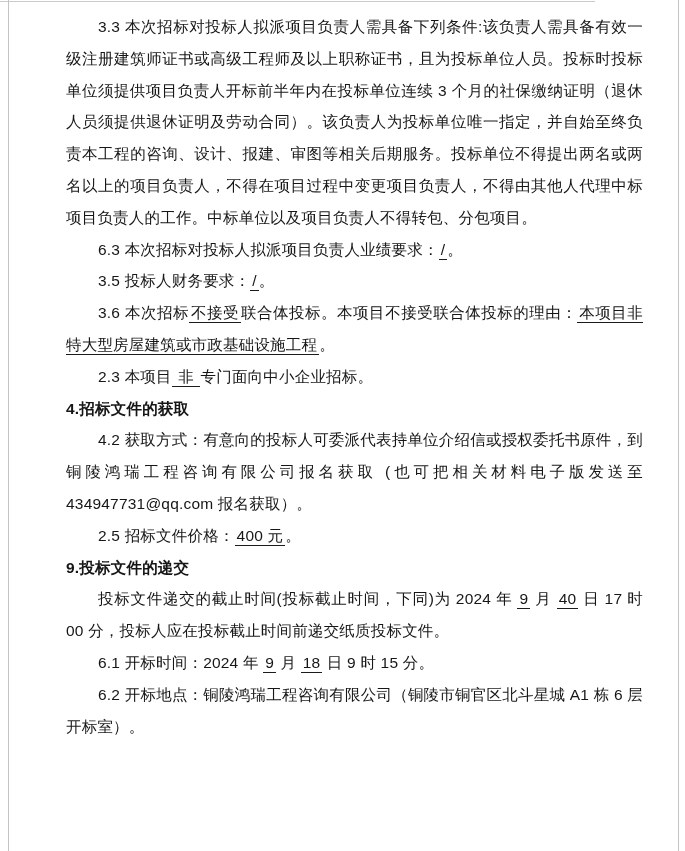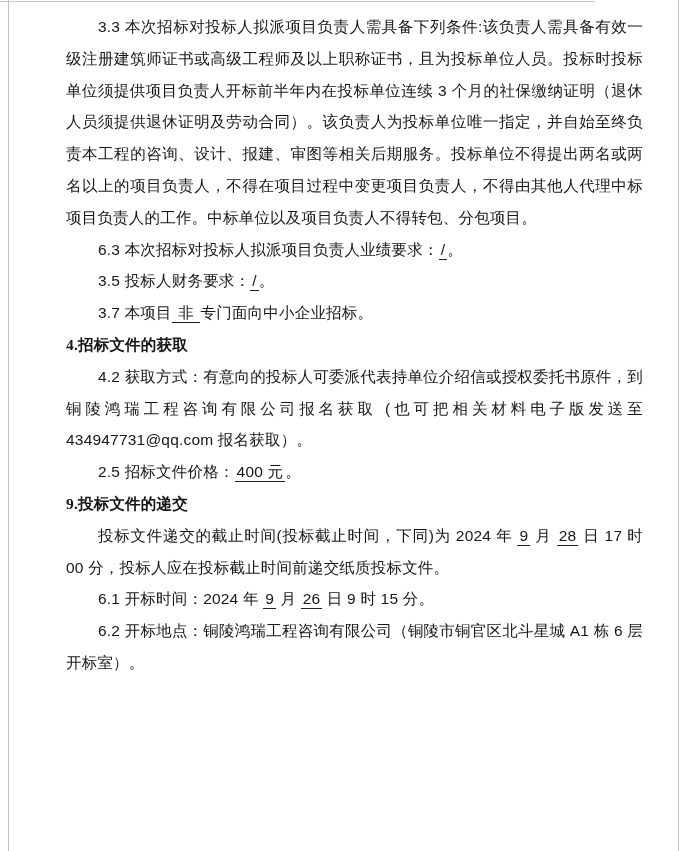--- a/index.html
+++ b/index.html
@@ -50,40 +50,40 @@
     text-align: justify;
     letter-spacing: 0.2px;
     word-break: break-word;
   }
   .para {
     text-indent: 32px;
   }
   .head {
     font-weight: bold;
     text-indent: 0;
-    font-family: Liberation Serif, serif;
   }
   .u {
     border-bottom: 1px solid #1c1c1c;
     padding: 0 2px 1px 2px;
   }
 </style>
 </head>
 <body>
 
 <main class="page">
   <div class="hline-top"></div>
   <div class="vline vline-left"></div>
   <div class="vline vline-right"></div>
   <section class="content" id="doc-content">
       <p class="para"><span>3.3 本次招标对投标人拟派项目负责人需具备下列条件:该负责人需具备有效一级注册建筑师证书或高级工程师及以上职称证书，且为投标单位人员。投标时投标单位须提供项目负责人开标前半年内在投标单位连续 3 个月的社保缴纳证明（退休人员须提供退休证明及劳动合同）。该负责人为投标单位唯一指定，并自始至终负责本工程的咨询、设计、报建、审图等相关后期服务。投标单位不得提出两名或两名以上的项目负责人，不得在项目过程中变更项目负责人，不得由其他人代理中标项目负责人的工作。中标单位以及项目负责人不得转包、分包项目。</span></p>
       <p class="para"><span>6.3 本次招标对投标人拟派项目负责人业绩要求：</span><span class="u">/</span><span>。</span></p>
       <p class="para"><span>3.5  投标人财务要求：</span><span class="u">/</span><span>。</span></p>
-      <p class="para"><span>3.7 本项目</span><span class="u"> 非 </span><span>专门面向中小企业招标。</span></p>
+      <p class="para"><span>3.6  本次招标</span><span class="u">不接受</span><span>联合体投标。本项目不接受联合体投标的理由：</span><span class="u">本项目非特大型房屋建筑或市政基础设施工程</span><span>。</span></p>
+      <p class="para"><span>2.3 本项目</span><span class="u"> 非 </span><span>专门面向中小企业招标。</span></p>
       <p class="head"><span>4.招标文件的获取</span></p>
       <p class="para"><span>4.2 获取方式：有意向的投标人可委派代表持单位介绍信或授权委托书原件，到铜陵鸿瑞工程咨询有限公司报名获取 (也可把相关材料电子版发送至 434947731@qq.com 报名获取）。</span></p>
       <p class="para"><span>2.5  招标文件价格：</span><span class="u">400 元</span><span>。</span></p>
       <p class="head"><span>9.投标文件的递交</span></p>
-      <p class="para"><span>投标文件递交的截止时间(投标截止时间，下同)为 2024 年 </span><span class="u">9</span><span> 月 </span><span class="u">28</span><span> 日 17 时 00 分，投标人应在投标截止时间前递交纸质投标文件。</span></p>
-      <p class="para"><span>6.1  开标时间：2024 年 </span><span class="u">9</span><span> 月 </span><span class="u">26</span><span> 日 9 时 15 分。</span></p>
+      <p class="para"><span>投标文件递交的截止时间(投标截止时间，下同)为 2024 年 </span><span class="u">9</span><span> 月 </span><span class="u">40</span><span> 日 17 时 00 分，投标人应在投标截止时间前递交纸质投标文件。</span></p>
+      <p class="para"><span>6.1  开标时间：2024 年 </span><span class="u">9</span><span> 月 </span><span class="u">18</span><span> 日 9 时 15 分。</span></p>
       <p class="para"><span>6.2  开标地点：铜陵鸿瑞工程咨询有限公司（铜陵市铜官区北斗星城 A1 栋 6 层开标室）。</span></p>
     </section>
 </main>
 
 </body></html>

